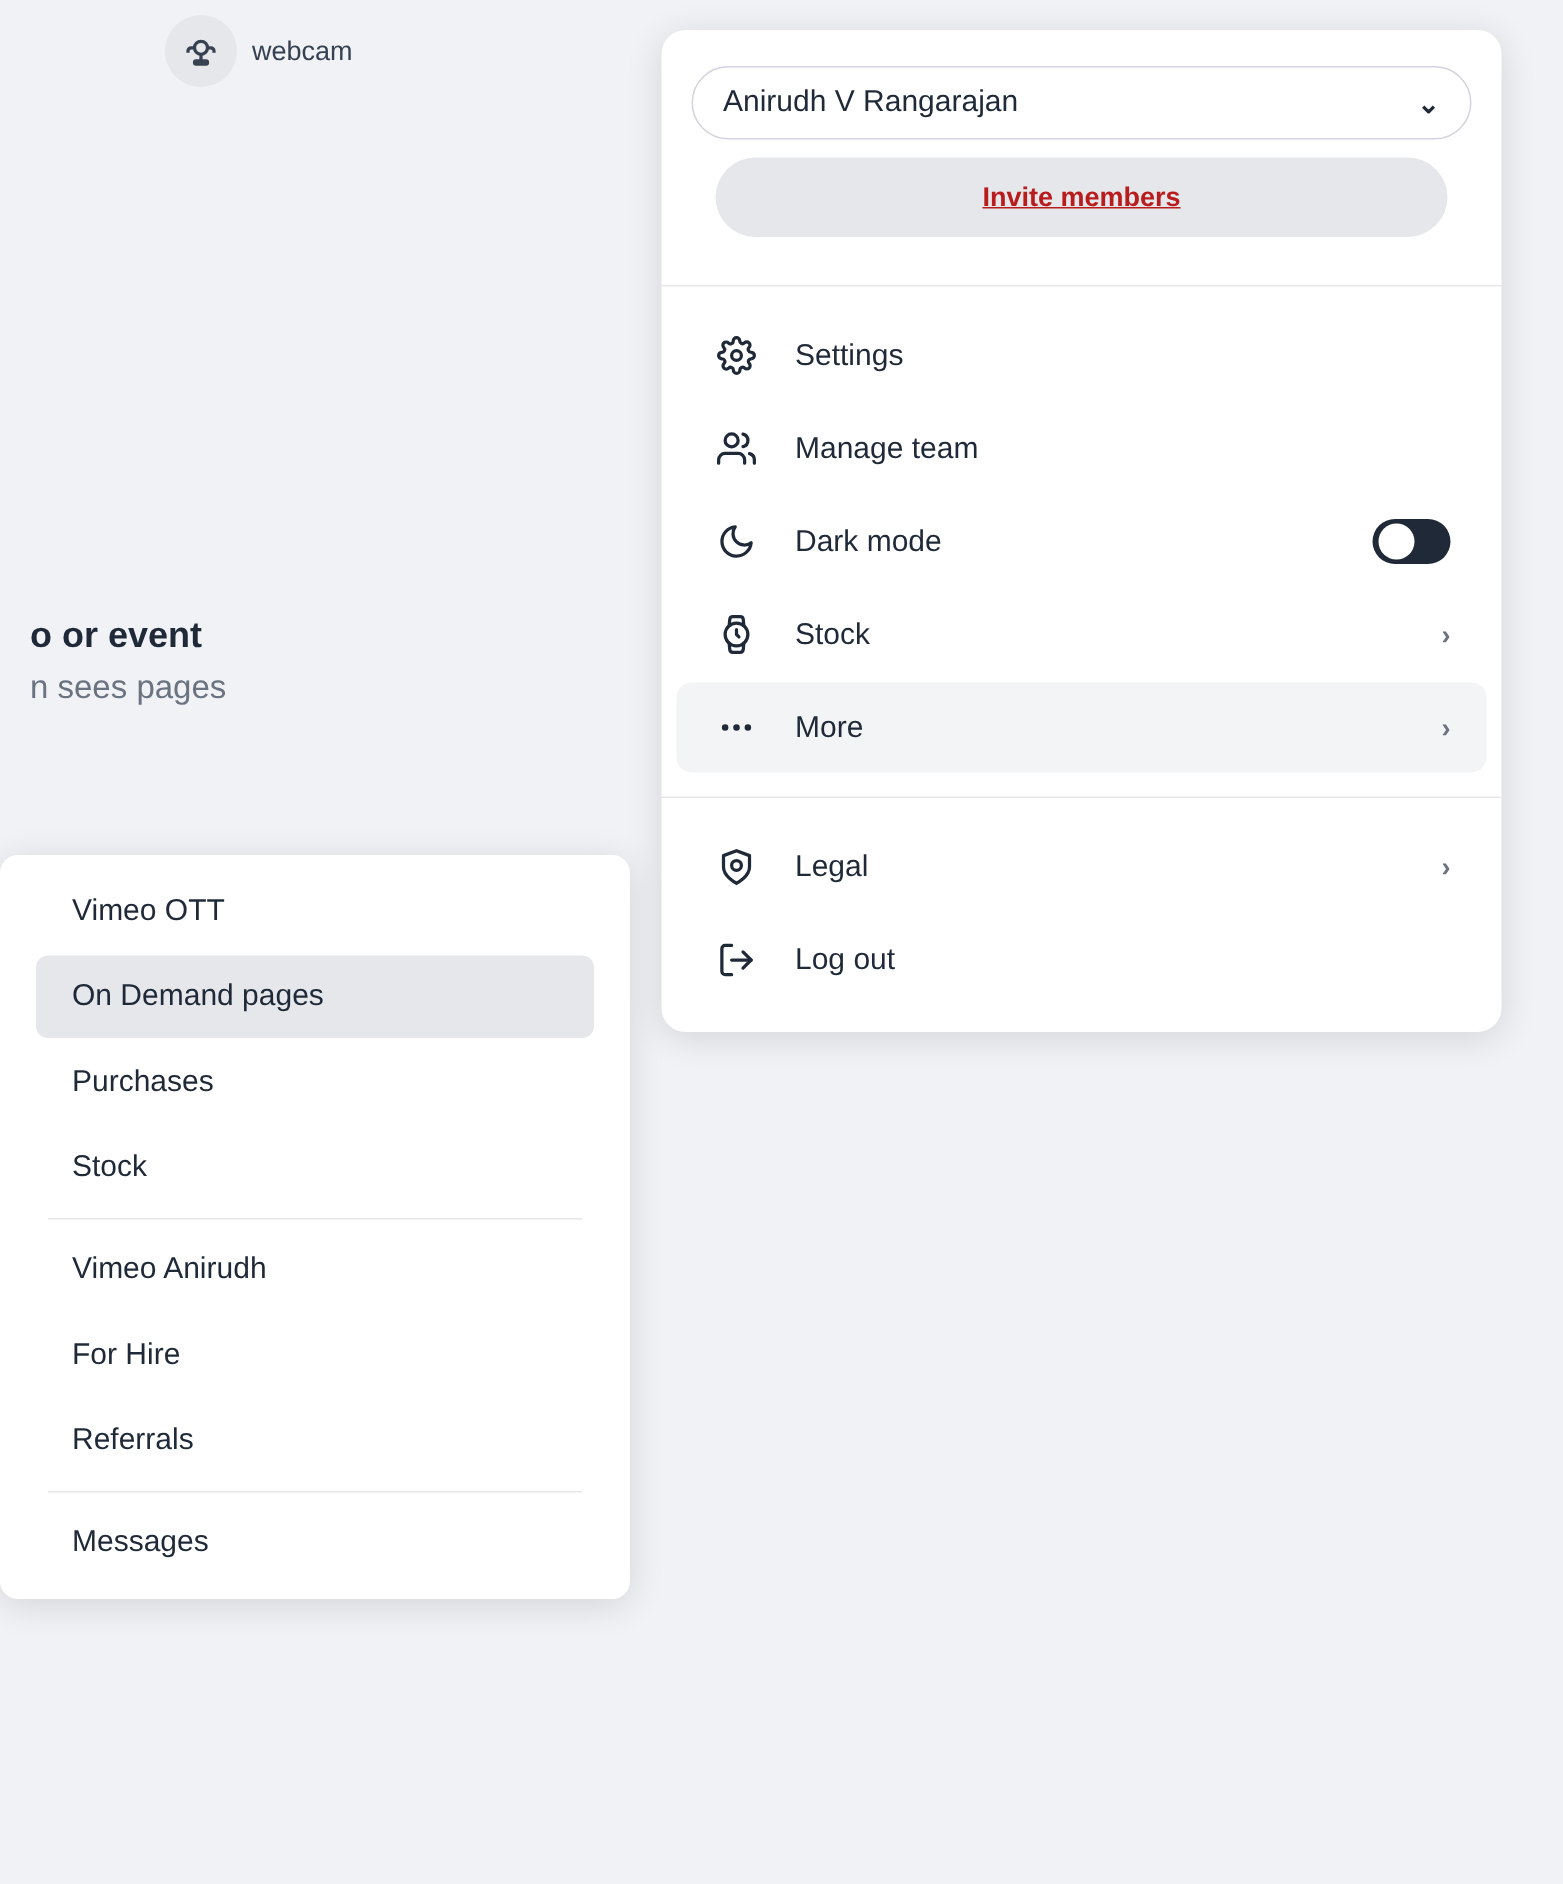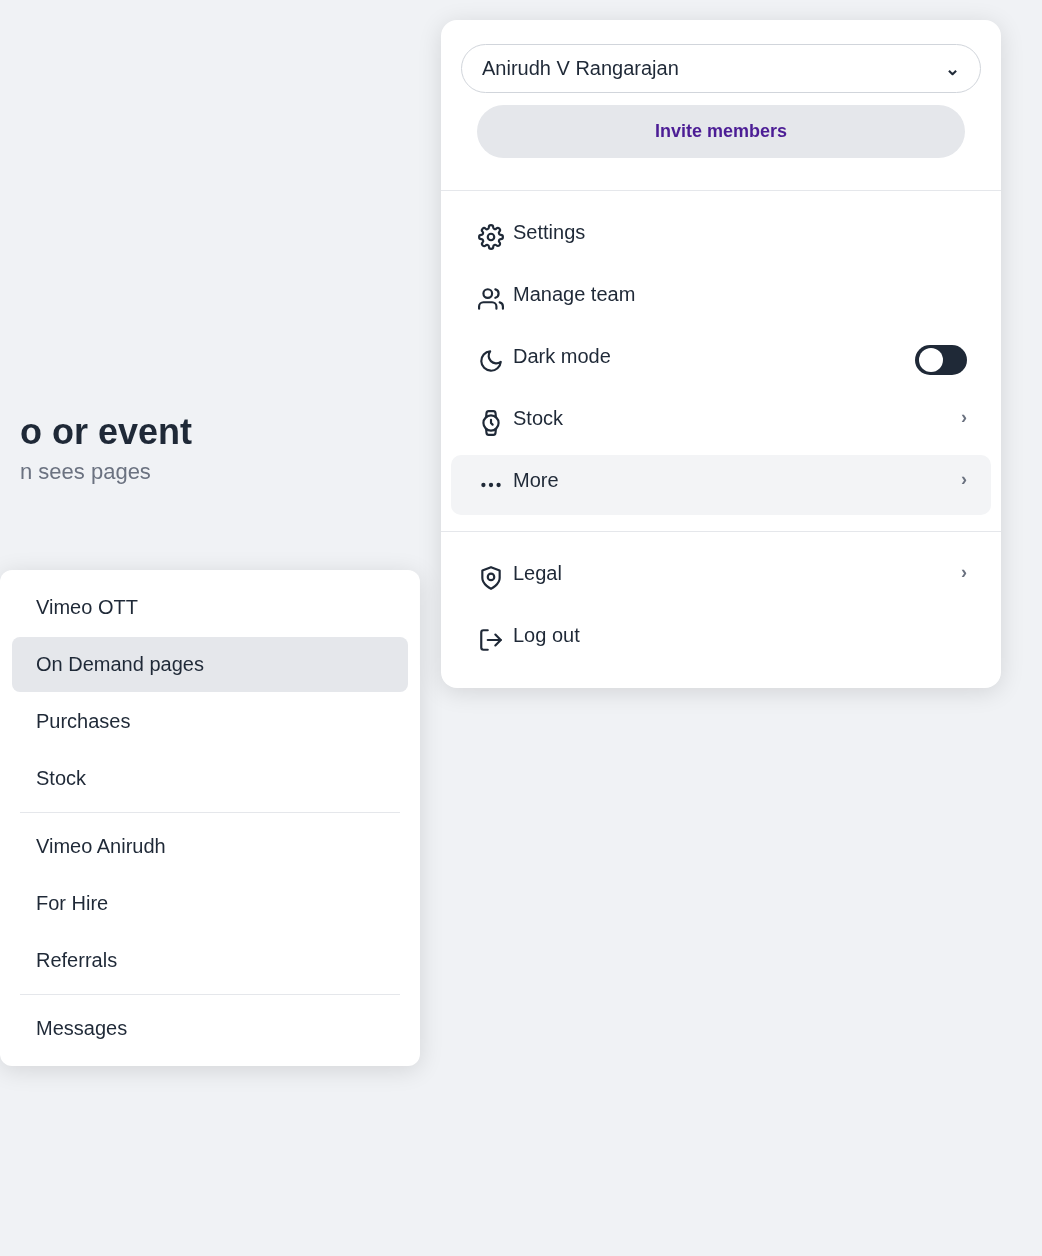--- a/index.html
+++ b/index.html
@@ -56,42 +56,42 @@
 
     
     .bg-text-area {
       position: absolute;
       top: 390px;
       left: 0;
       padding: 20px;
     }
 
     .bg-text-title {
-      font-size: 36px;
+      font-size: 24px;
       font-weight: 700;
       color: #1f2937;
       line-height: 1.2;
     }
 
     .bg-text-sub {
       font-size: 22px;
       color: #6b7280;
       margin-top: 6px;
     }
 
     
     .left-menu {
       position: absolute;
       top: 570px;
       left: 0;
       width: 420px;
       background: #ffffff;
       border-radius: 12px;
       box-shadow: 0 4px 24px rgba(0,0,0,0.12);
-      padding: 8px 4px;
+      padding: 8px 16px;
       z-index: 10;
     }
 
     .left-menu-item {
       padding: 16px 24px;
       font-size: 20px;
       color: #1f2937;
       cursor: pointer;
       border-radius: 8px;
       margin: 2px 8px;
@@ -154,37 +154,38 @@
 
     .invite-btn {
       width: calc(100% - 32px);
       margin: 12px 16px 0;
       background: #e5e7eb;
       border: none;
       border-radius: 999px;
       padding: 16px;
       font-size: 18px;
       font-weight: 700;
-      color: #4c1d95;
+      color: #b91c1c;
       cursor: pointer;
       display: block;
       text-align: center;
+      text-decoration: underline;
     }
 
     .right-menu-divider {
       height: 1px;
       background: #e5e7eb;
       margin: 16px 0;
     }
 
     .right-menu-item {
       display: flex;
-      align-items: flex-start;
+      align-items: center;
       padding: 14px 24px;
-      gap: 6px;
+      gap: 23px;
       cursor: pointer;
       border-radius: 10px;
       margin: 2px 10px;
     }
 
     .right-menu-item.active {
       background: #f3f4f6;
     }
 
     .right-menu-item-icon {
@@ -239,20 +240,32 @@
     .icon-svg {
       width: 26px;
       height: 26px;
     }
   </style>
 </head>
 <body>
 
 <div class="bg-content">
 
+  <div class="webcam-area">
+    <div class="webcam-icon-circle">
+      <svg class="icon-svg" viewBox="0 0 24 24" fill="none" stroke="#374151" stroke-width="2">
+        <circle cx="12" cy="10" r="4"></circle>
+        <path d="M16 10h2a2 2 0 012 2v1"></path>
+        <path d="M8 10H6a2 2 0 00-2 2v1"></path>
+        <rect x="8" y="18" width="8" height="2" rx="1"></rect>
+        <line x1="12" y1="14" x2="12" y2="18"></line>
+      </svg>
+    </div>
+    <span class="webcam-label">webcam</span>
+  </div>
 
   <div class="bg-text-area">
     <div class="bg-text-title">o or event</div>
     <div class="bg-text-sub">n sees pages</div>
   </div>
 </div>
 
 <div class="left-menu">
 
 <div class="left-menu-item">Vimeo OTT</div>

